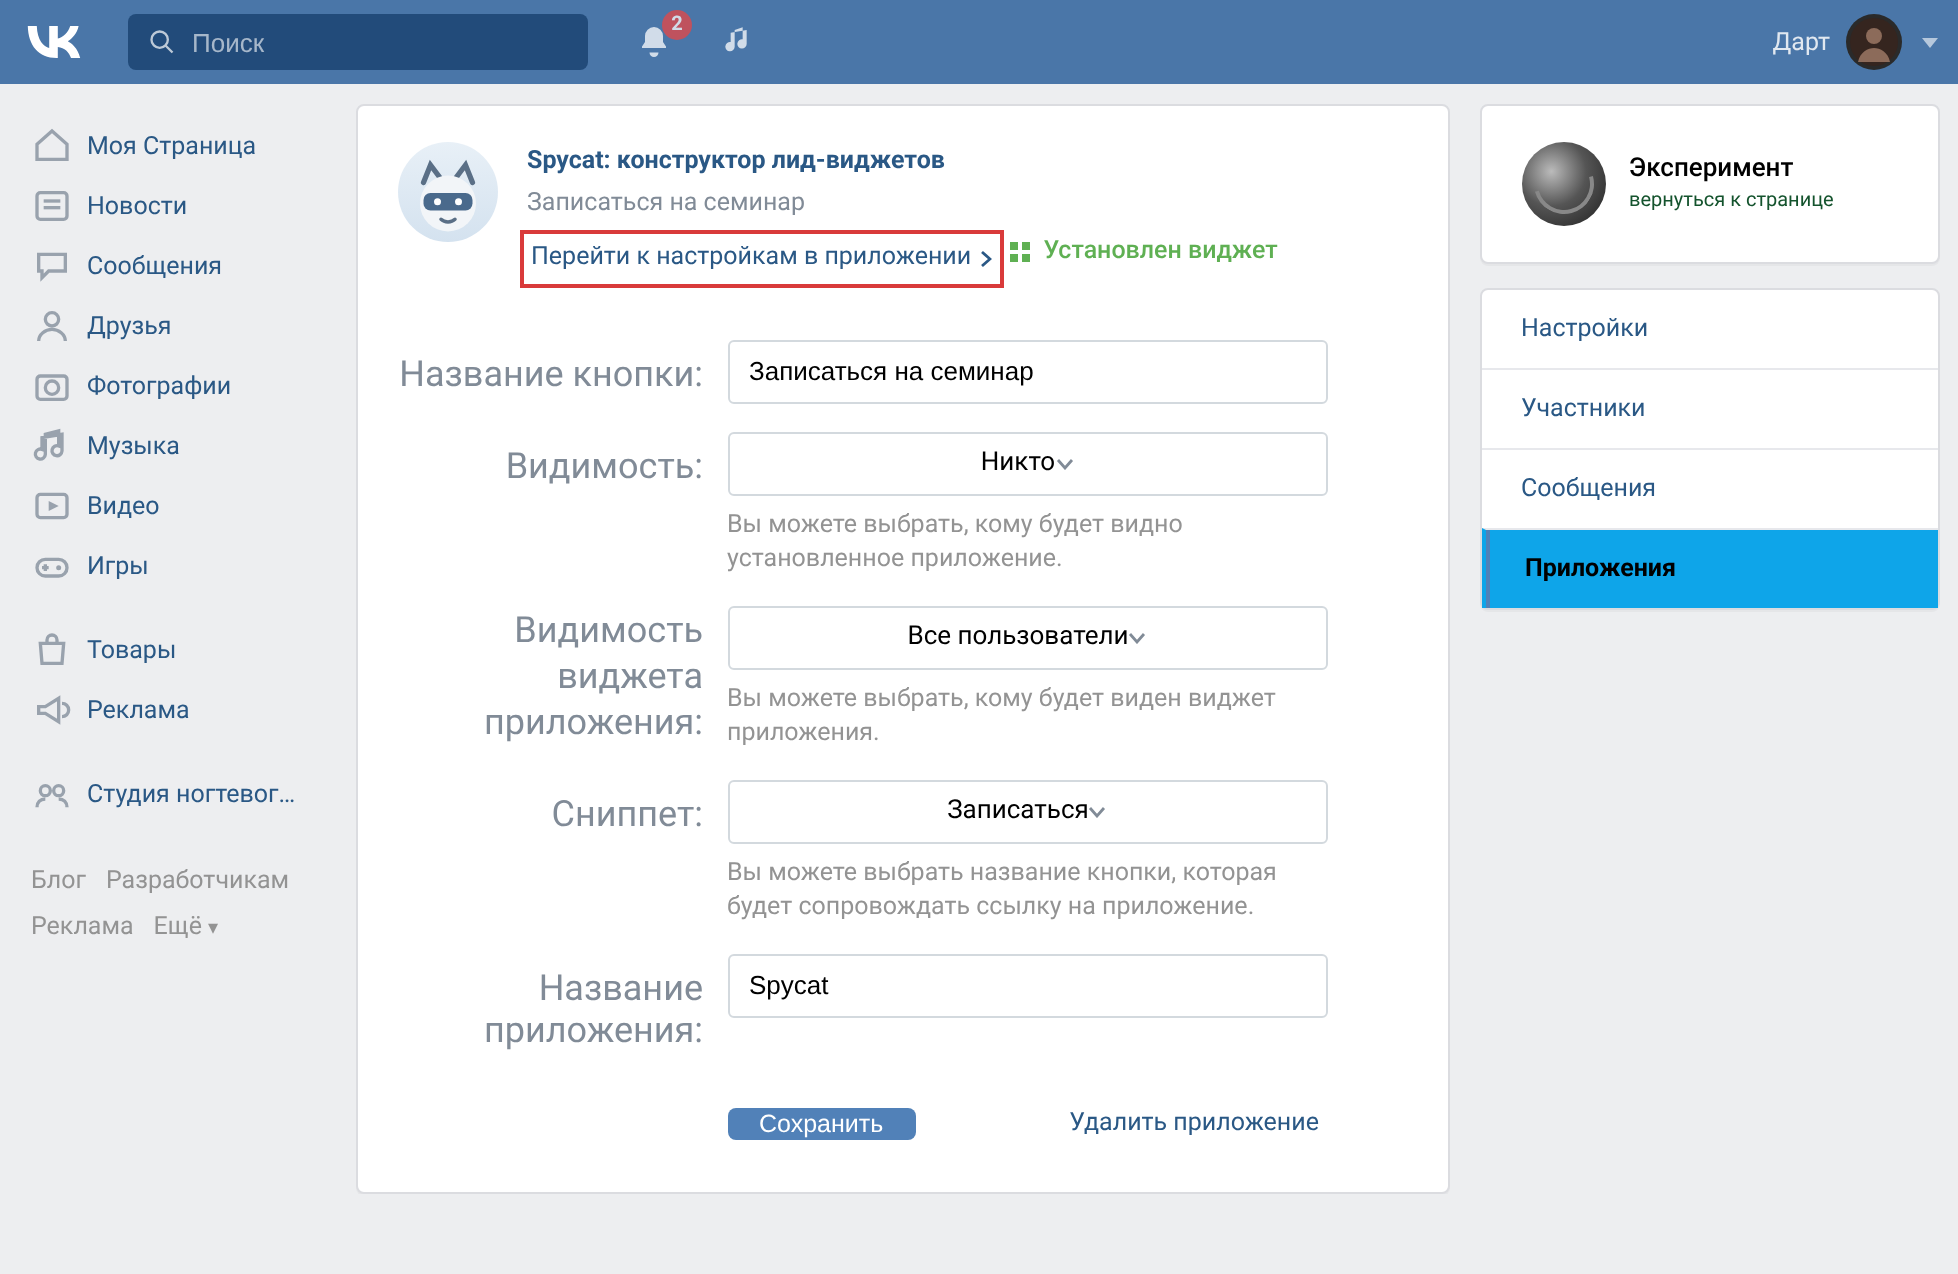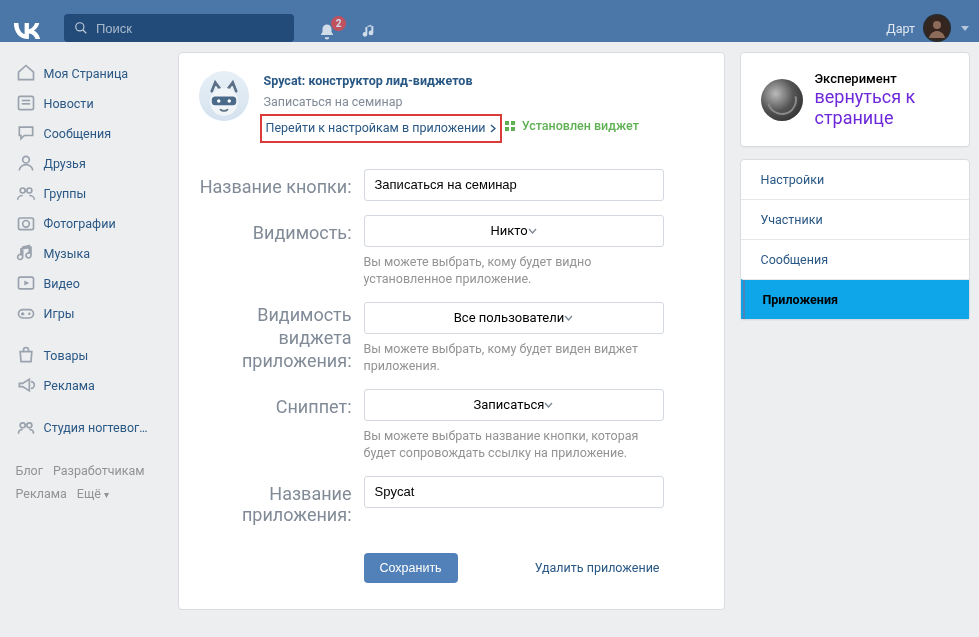--- a/index.html
+++ b/index.html
@@ -1,21 +1,21 @@
 <!DOCTYPE html>
 <html><head>
 <meta charset="utf-8">
 <style>
   * { margin: 0; padding: 0; box-sizing: border-box; }
   body { font-family: -apple-system, BlinkMacSystemFont, "Segoe UI", Roboto, Helvetica, Arial, sans-serif; font-size: 13px; background: #edeef0; color: #000; }
   a { text-decoration: none; }
 
   
   .header { height: 42px; background: #4a76a8; display: flex; align-items: center; color: #fff; padding: 0 10px; }
-  .header-inner { width: 960px; margin: 0 auto; display: flex; align-items: flex-end; height: 100%; }
+  .header-inner { width: 960px; margin: 0 auto; display: flex; align-items: center; height: 100%; }
   .logo { width: 34px; height: 22px; display: flex; align-items: center; justify-content: center; margin-right: 20px; }
   .search-wrap { background: #224b7a; border-radius: 4px; height: 28px; display: flex; align-items: center; padding: 0 10px; width: 230px; }
   .search-wrap svg { flex-shrink: 0; margin-right: 8px; opacity: .7;}
   .search-wrap input { background: transparent; border: 0; outline: 0; color: #fff; font-size: 13px; width: 100%; }
   .search-wrap input::placeholder { color: rgba(255,255,255,0.6); }
   .header-spacer { flex: 1; }
   .header-icons { display: flex; align-items: center; gap: 26px; margin-left: 24px;}
   .header-icon { position: relative; opacity: .75; display:flex; align-items:center;}
   .badge { position: absolute; top: -6px; right: -10px; background: #e64646; color: #fff; font-size: 10px; font-weight: 700; height: 15px; min-width: 15px; border-radius: 8px; display: flex; align-items: center; justify-content: center; padding: 0 3px;}
   .profile { display: flex; align-items: center; gap: 8px; font-size: 12.5px; color:#e1e8f0;}
@@ -51,29 +51,29 @@
   .highlight-red { border:2px solid #d93a3a; }
 
   .form { padding: 10px 20px 22px;}
   .form-row { display:flex; align-items:flex-start; padding: 10px 0 4px;}
   .form-label { width: 165px; flex-shrink:0; text-align:right; padding-right: 12px; padding-top:7px; color:#818b97; font-size:18px;}
   .form-ctrl { flex:1; max-width: 300px;}
   .input, .select { width: 100%; height: 32px; border: 1px solid #d3d9de; border-radius: 3px; padding: 0 10px; font-size: 13px; color:#000; outline:none; background:#fff;}
   .select { display:flex; align-items:center; justify-content:center; cursor:pointer; }
   .hint { color:#939393; font-size:12.5px; line-height:1.4; padding-top:6px;}
   .form-actions { display:flex; align-items:center; gap: 20px; margin-top: 14px;}
-  .btn-primary { background:#5181b8; color:#fff; border:0; border-radius:4px; height:30px; padding:0 16px; font-size:12.5px; font-weight:500; cursor:pointer;}
+  .btn-primary { background:#5181b8; color:#fff; border:0; border-radius:4px; height:16px; padding:0 16px; font-size:12.5px; font-weight:500; cursor:pointer;}
   .btn-link { color:#2a5885; font-size:12.5px; cursor:pointer; margin-left:auto; padding-right:4px;}
 
   
   .side-head { display:flex; gap:12px; align-items:center;}
   .side-avatar { width:42px; height:42px; border-radius:50%; background: radial-gradient(circle at 35% 35%, #bbb 0%, #555 45%, #1e1e1e 100%); flex-shrink:0; position:relative;}
   .side-avatar::after{content:""; position:absolute; inset:6px; border-radius:50%; border:2px solid #888; border-top-color:transparent; border-left-color:transparent; transform:rotate(30deg);}
   .side-title { font-size:13px; color:#000; font-weight:500;}
-  .side-sub a { color:#6d28d9; font-size:18px;}
+  .side-sub a { color:#14532d; font-size:10px;}
   .side-nav { margin-top:12px;}
   .side-nav .sn { padding: 12px 20px; font-size:12.5px; color:#2a5885; cursor:pointer; border-top:1px solid #e7e8ec;}
   .side-nav .sn:first-child{ border-top:0;}
   .side-nav .sn.active { font-weight:700; color:#000; background:#0ea5e9; border-left:2px solid transparent; position:relative;}
   .side-nav .sn.active::before{content:""; position:absolute; left:0; top:0; bottom:0; width:2px; background:#5181b8;}
 </style>
 </head>
 <body>
 
 <div class="header">
@@ -155,30 +155,20 @@
             <svg width="20" height="20" viewBox="0 0 24 24">
               <circle cx="12" cy="8" r="4" fill="none" stroke="currentColor" stroke-width="2"></circle>
               <path d="M4 21c0-4 4-7 8-7s8 3 8 7" fill="none" stroke="currentColor" stroke-width="2"></path>
             </svg>
           </span>
           <span>Друзья</span>
         </a>
         <a class="nav-item">
           <span class="nav-ic">
             <svg width="20" height="20" viewBox="0 0 24 24">
-              <circle cx="8" cy="9" r="3" fill="none" stroke="currentColor" stroke-width="2"></circle>
-              <circle cx="16" cy="9" r="3" fill="none" stroke="currentColor" stroke-width="2"></circle>
-              <path d="M2 20c0-3 3-5 6-5m8 0c3 0 6 2 6 5" fill="none" stroke="currentColor" stroke-width="2"></path>
-            </svg>
-          </span>
-          <span>Группы</span>
-        </a>
-        <a class="nav-item">
-          <span class="nav-ic">
-            <svg width="20" height="20" viewBox="0 0 24 24">
               <rect x="3" y="6" width="18" height="14" rx="2" fill="none" stroke="currentColor" stroke-width="2"></rect>
               <circle cx="12" cy="13" r="4" fill="none" stroke="currentColor" stroke-width="2"></circle>
             </svg>
           </span>
           <span>Фотографии</span>
         </a>
         <a class="nav-item">
           <span class="nav-ic">
             <svg width="20" height="20" viewBox="0 0 24 24">
               <path d="M8 5v12a3 3 0 1 1-2-3V7l12-2v10a3 3 0 1 1-2-3V3L8 5z" fill="none" stroke="currentColor" stroke-width="2"></path>

